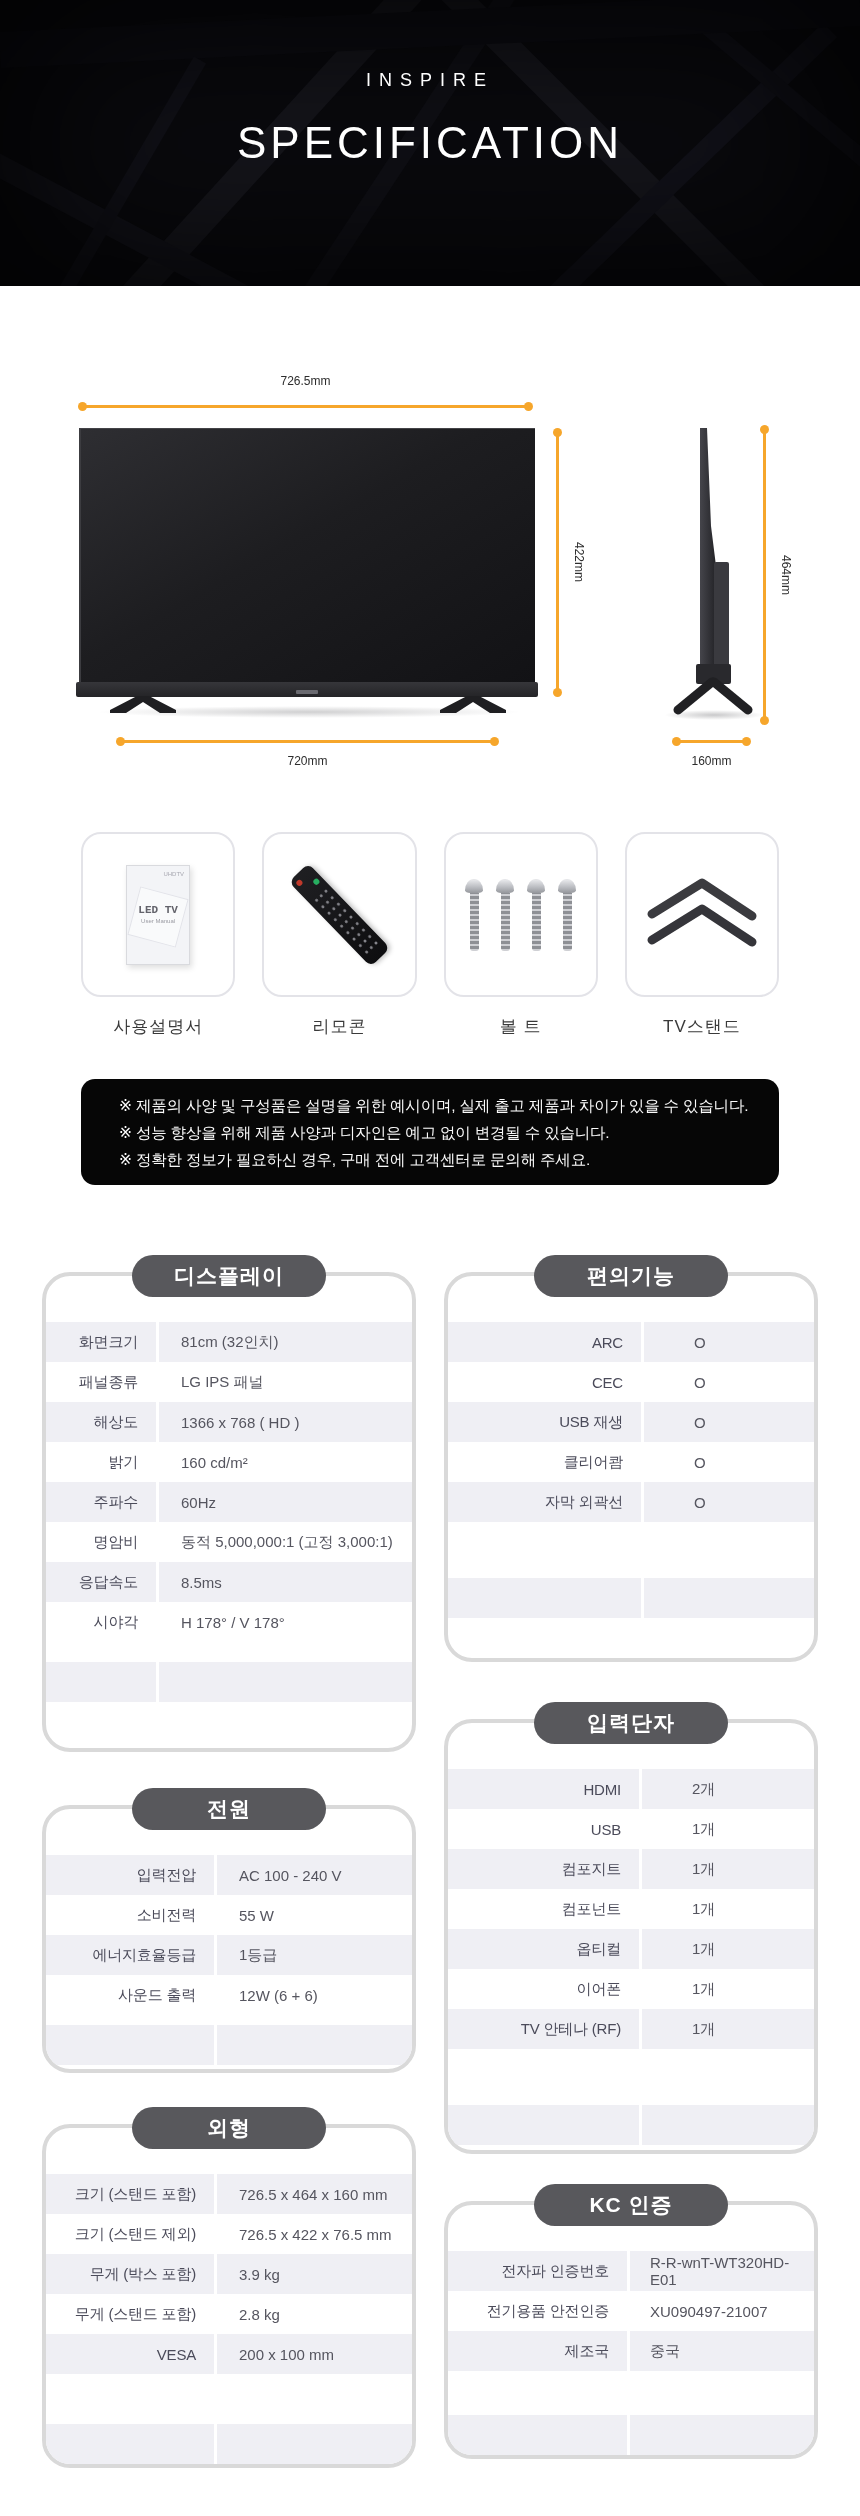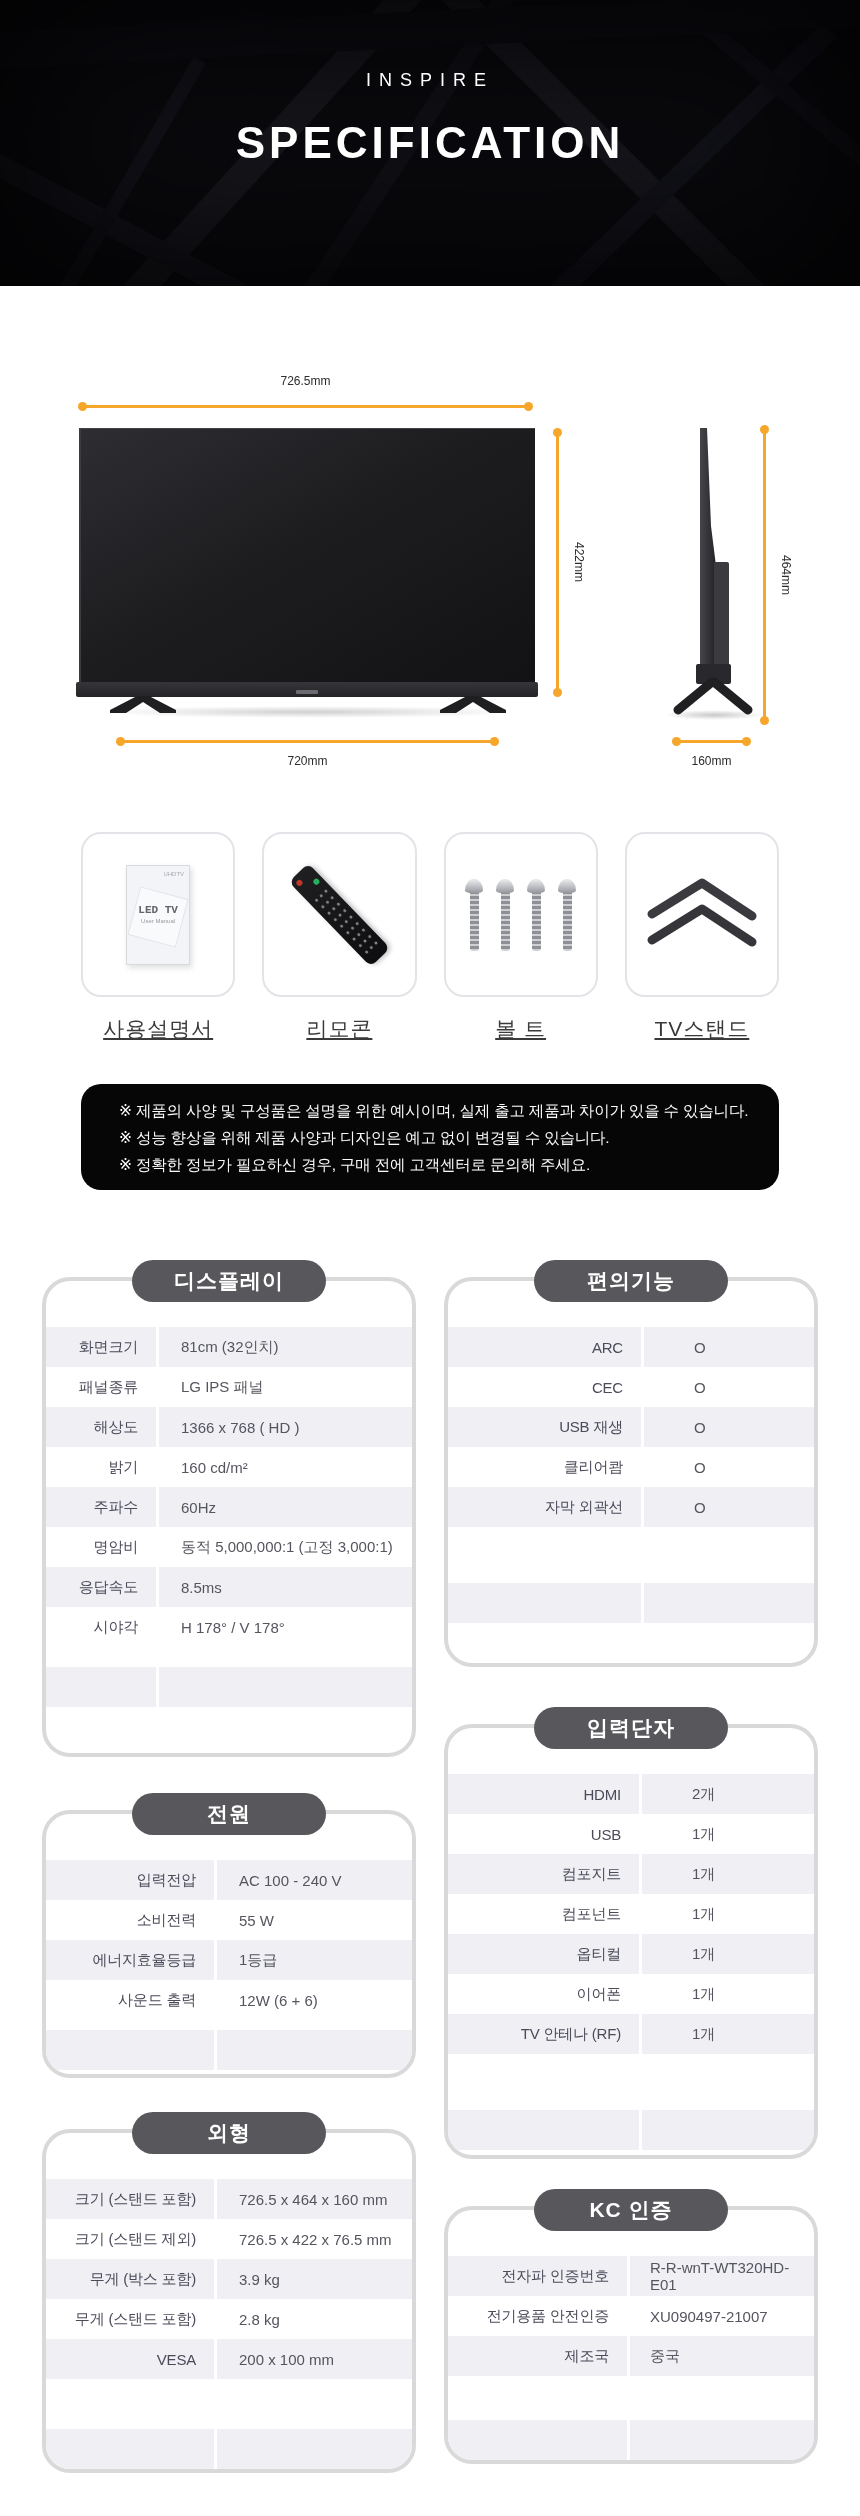--- a/index.html
+++ b/index.html
@@ -12,21 +12,21 @@
   
   .hero { position:relative; width:860px; height:286px; background:#0a0a0e; overflow:hidden; }
   .hero svg { position:absolute; inset:0; }
   .hero-vignette { position:absolute; inset:0; box-shadow:inset 0 0 140px 50px rgba(0,0,0,.75); }
   .hero-brand {
     position:absolute; top:70px; left:0; width:100%; text-align:center;
     color:#fff; font-size:18px; letter-spacing:8px; font-weight:400;
   }
   .hero-title {
     position:absolute; top:118px; left:0; width:100%; text-align:center;
-    color:#fff; font-size:44px; font-weight:700; letter-spacing:4px;
+    color:#fff; font-size:44px; font-weight:400; letter-spacing:4px;
   }
 
   
   .diagram { position:relative; width:860px; height:504px; }
   .dim-label { position:absolute; font-size:12px; color:#2d2d2d; text-align:center; }
   .dim-label.vert { writing-mode:vertical-rl; }
   .hline { position:absolute; height:3px; background:#F6A62B; border-radius:2px; }
   .hline::before, .hline::after, .vline::before, .vline::after {
     content:''; position:absolute; width:9px; height:9px; border-radius:50%; background:#F6A62B;
   }
@@ -59,21 +59,21 @@
   }
 
   
   .accessories { width:698px; margin:42px auto 0; }
   .acc-row { display:flex; gap:27px; }
   .acc-card {
     width:155px; height:165px; border:2px solid #e3e3e8; border-radius:20px;
     display:flex; align-items:center; justify-content:center; background:#fff; position:relative;
   }
   .acc-labels { display:flex; gap:27px; margin-top:18px; }
-  .acc-label { width:155px; text-align:center; font-size:21px; color:#3a3a3a; letter-spacing:1px;text-decoration:underline; }
+  .acc-label { width:155px; text-align:center; font-size:17px; color:#3a3a3a; letter-spacing:1px; }
 
   .manual { width:64px; height:100px; background:#f3f4f7; border:1px solid #d9dade;
     box-shadow:2px 3px 6px rgba(0,0,0,.13); position:relative; }
   .manual::before { content:''; position:absolute; left:6px; top:26px; width:48px; height:48px;
     border:1px solid #e2e3e9; transform:rotate(15deg); background:rgba(255,255,255,.5); }
   .manual-top { position:absolute; top:5px; right:5px; font-size:6px; color:#a9a9b2; }
   .manual-logo { position:absolute; top:38px; width:100%; text-align:center; font-size:11px;
     font-weight:700; color:#63636b;font-family:Liberation Mono, monospace; }
   .manual-sub { position:absolute; top:52px; width:100%; text-align:center; font-size:6px; color:#9a9aa2; }
 
@@ -89,21 +89,21 @@
   .bolts { display:flex; gap:13px; }
   .bolt-head { width:18px; height:14px;
     background:linear-gradient(180deg,#e4e5e8 10%,#b9bbc0 60%,#95979c);
     border-radius:50% 50% 30% 30% / 80% 80% 20% 20%; }
   .bolt-shaft { width:9px; height:58px; margin:0 auto;
     background:repeating-linear-gradient(0deg,#cfd0d4 0 2.5px,#8e9095 2.5px 5px);
     border-radius:0 0 3px 3px; }
 
   
   .notice {
-    width:698px; margin:41px auto 0; background:#060606; border-radius:20px;
+    width:698px; margin:41px auto 0; background:#060606; border-radius:14px;
     padding:13px 20px 12px 38px; color:#fafafa;
   }
   .notice-line { font-size:15.5px; line-height:27px; letter-spacing:-0.2px; }
 
   
   .tables { width:776px; margin:70px auto 0; display:flex; gap:28px; align-items:flex-start; }
   .col { width:374px; display:flex; flex-direction:column; }
   .spec-table { position:relative; padding-top:17px; }
   .pill {
     position:absolute; top:0; left:50%; transform:translateX(-50%); z-index:2;

